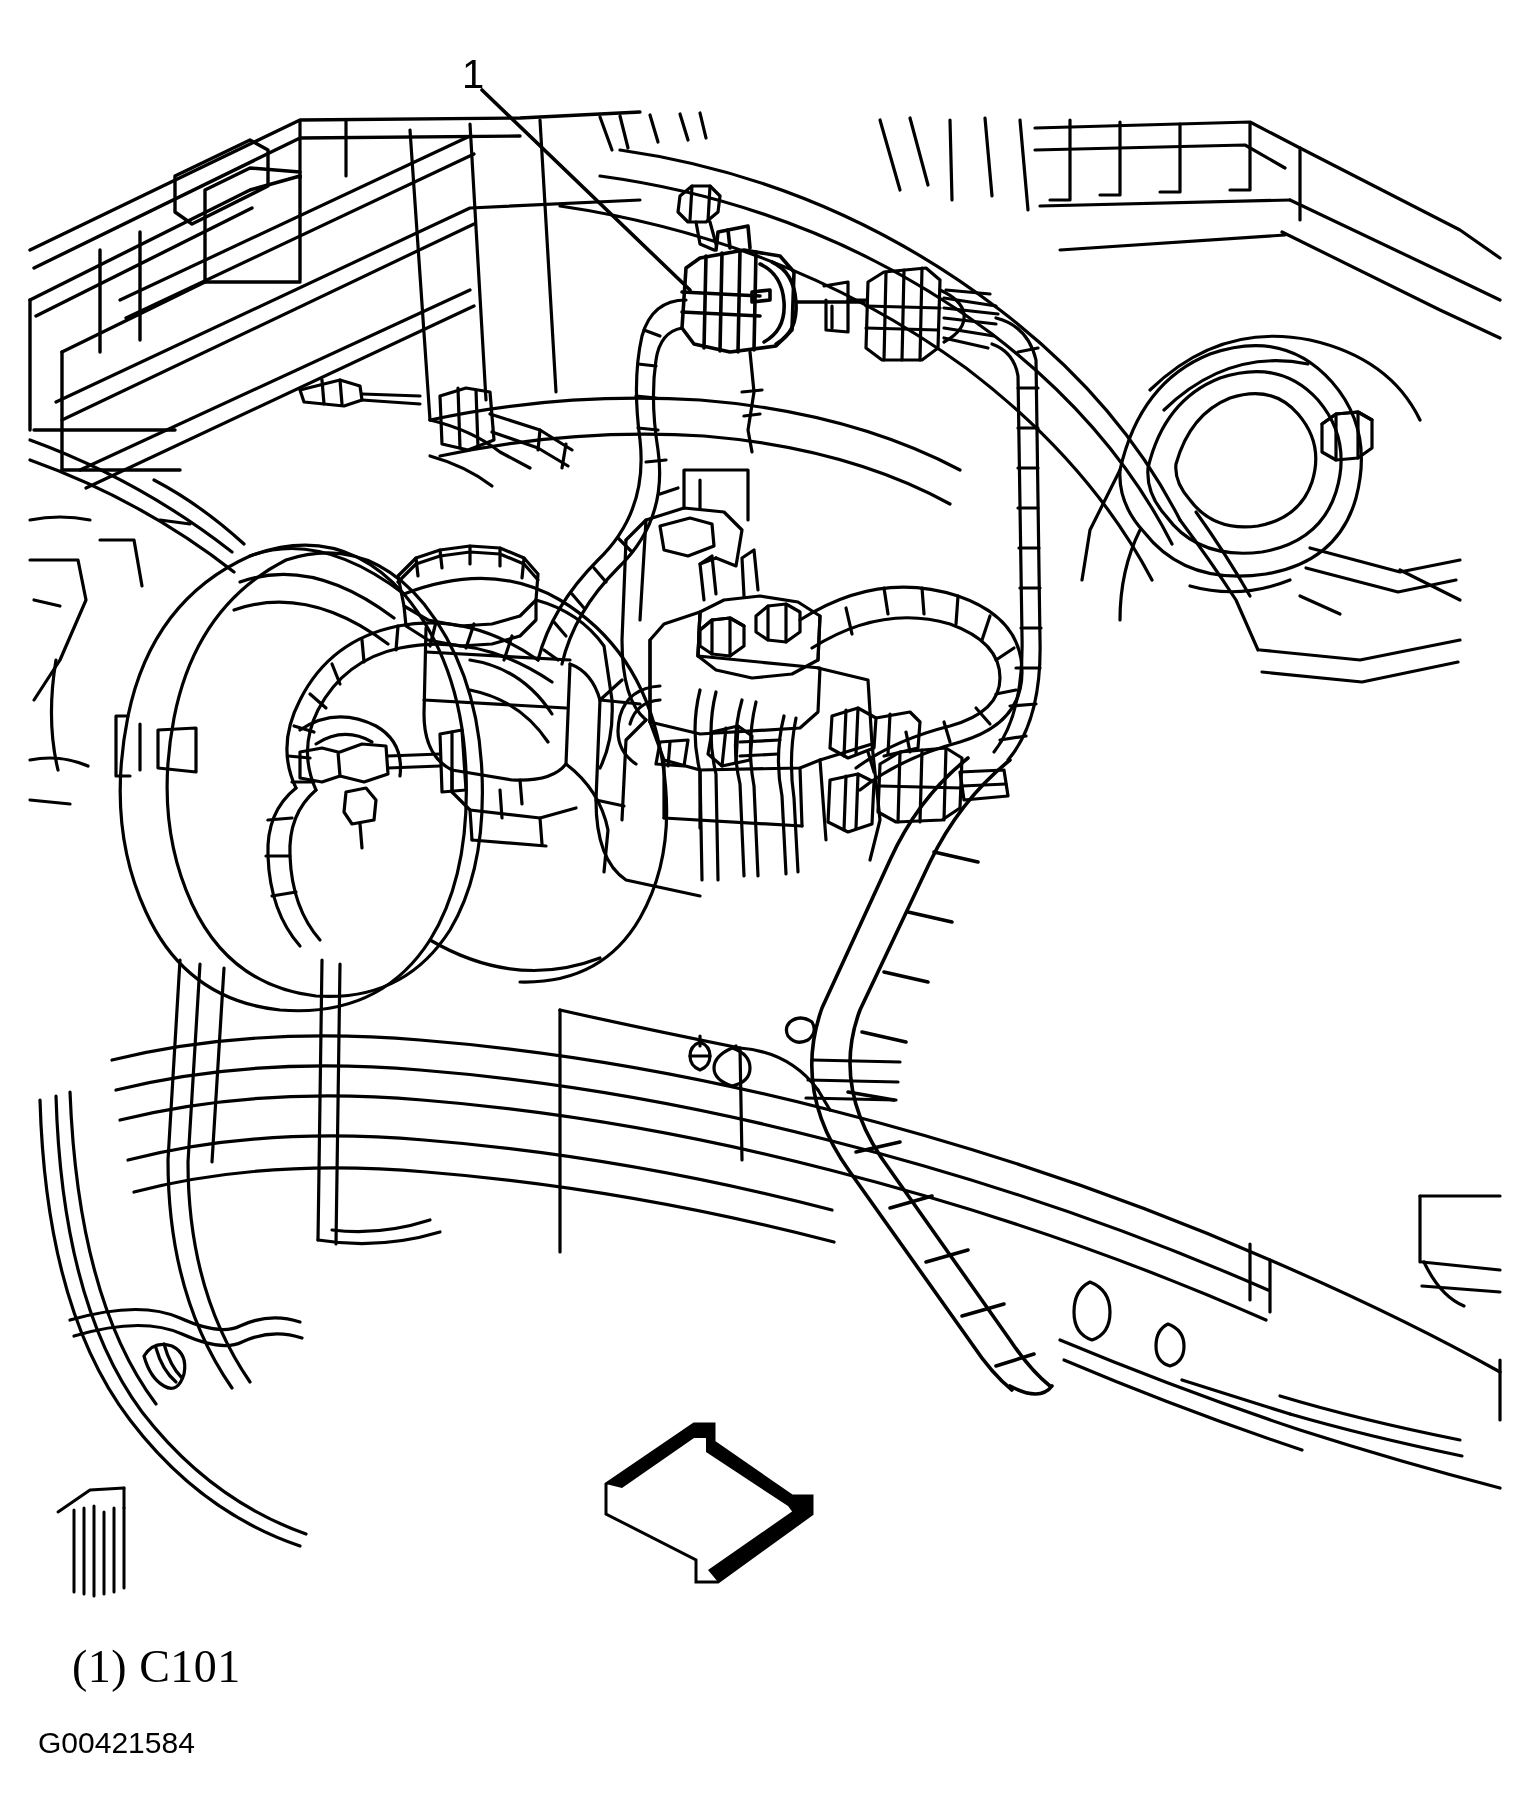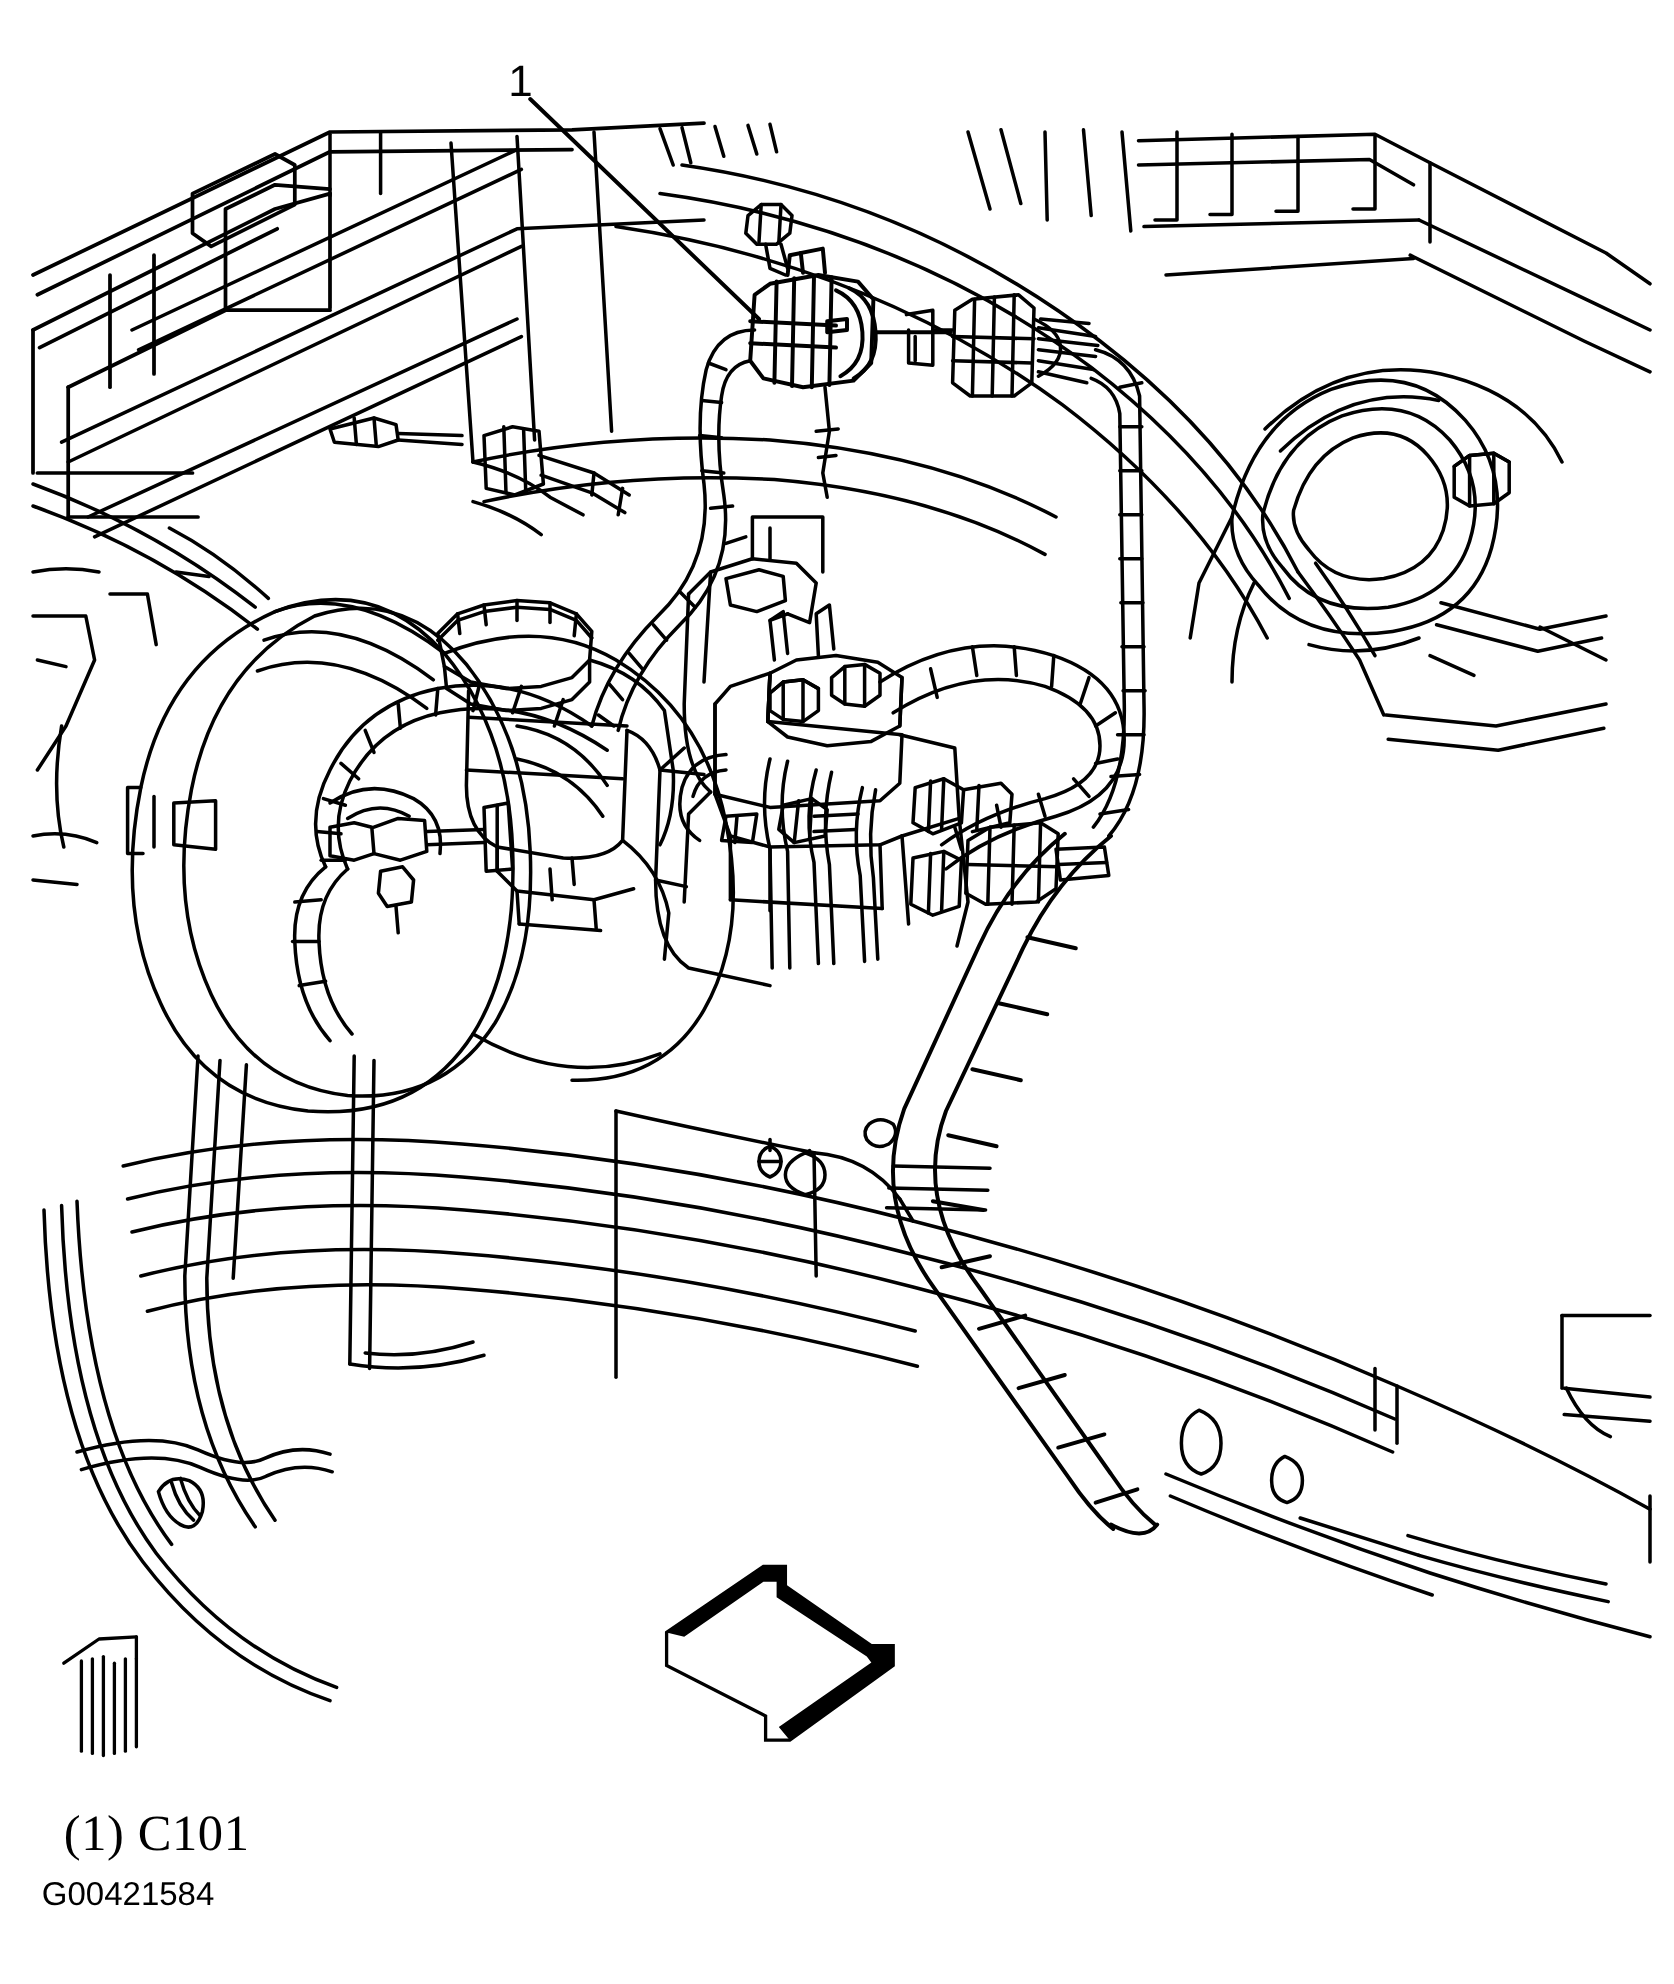--- a/index.html
+++ b/index.html
@@ -19,20 +19,21 @@
     letter-spacing:0.5px;
     white-space:nowrap;
   }
   .cap-sans{
     position:absolute;
     font-family:"Liberation Sans", sans-serif;
     font-size:30px;
     color:#000;
     letter-spacing:0px;
     white-space:nowrap;
+    margin-top:20px;
   }
   .calloutnum{
     position:absolute;
     font-family:"Liberation Sans", sans-serif;
     font-size:40px;
     color:#000;
     white-space:nowrap;
   }
 </style>
 </head>
@@ -549,17 +550,17 @@
   </svg>
 
   <div class="calloutnum" style="left:462px;top:52px;">1</div>
 
   <svg style="position:absolute;left:596px;top:1418px;width:240px;height:190px;" viewBox="0 0 240 190" xmlns="http://www.w3.org/2000/svg">
     <polygon points="10,66 98,6 118,6 118,24 196,78 216,78 216,96 122,164 100,164 100,142 10,96" fill="#ffffff" stroke="#000000" stroke-width="3"></polygon>
     <polygon points="10,66 98,6 118,6 118,24 196,78 216,78 216,96 204,104 192,88 110,34 110,20 98,20 26,70" fill="#000000"></polygon>
     <polygon points="216,78 216,96 122,164 112,152 204,88" fill="#000000"></polygon>
   </svg>
 
-  <div class="cap-serif" style="left:58px;top:1640px;">(1) C101</div>
+  <div class="cap-serif" style="left:72px;top:1640px;">(1) C101</div>
 
   <div class="cap-sans" style="left:38px;top:1706px;">G00421584</div>
 
 </div>
 
 </body></html>

